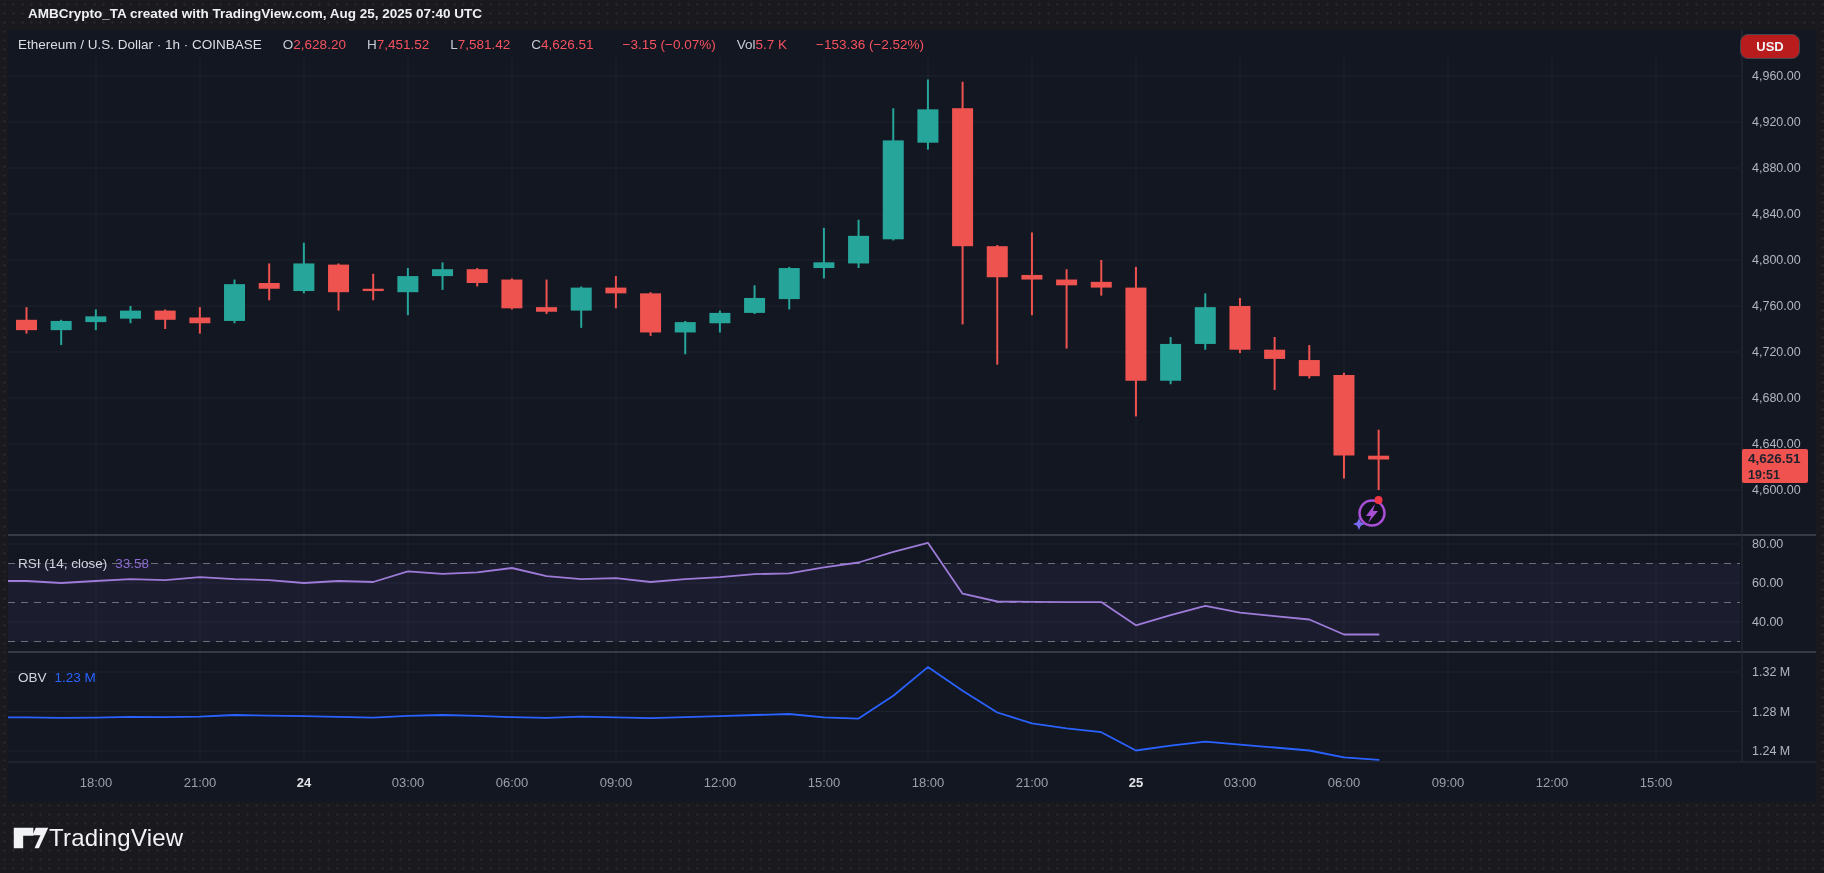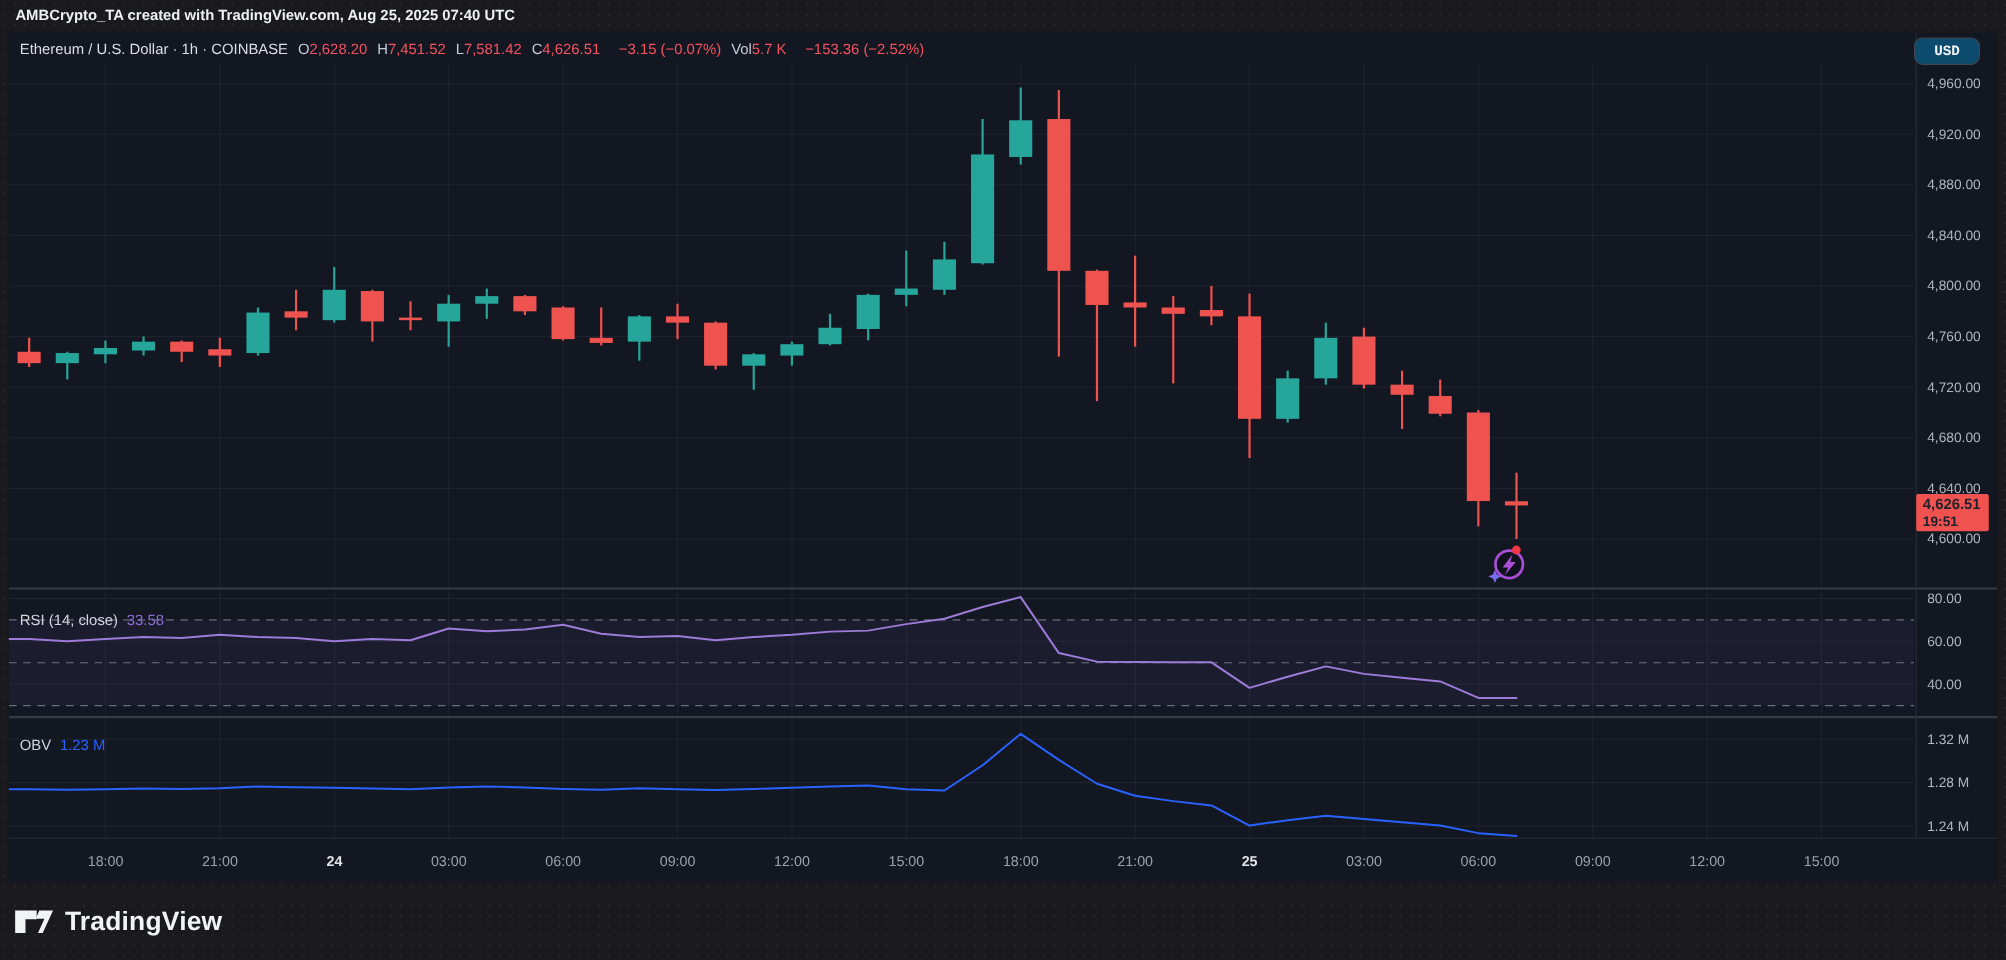--- a/index.html
+++ b/index.html
@@ -1,36 +1,36 @@
 <!DOCTYPE html>
 <html><head>
 <meta charset="utf-8">
 <style>
   html,body{margin:0;padding:0;width:1824px;height:873px;overflow:hidden;
     background-color:#1a1a1e;
     background-image:radial-gradient(rgba(255,255,255,0.06) 1px, transparent 1.2px);
     background-size:9px 9px;
     font-family:"Liberation Sans", sans-serif;}
   .titlebar{position:absolute;left:0;top:0;width:100%;height:28px;line-height:28px;
-    padding-left:14px;box-sizing:border-box;color:#eef0f3;font-size:13.5px;font-weight:700;}
+    padding-left:28px;box-sizing:border-box;color:#eef0f3;font-size:13.5px;font-weight:700;}
   .chart{position:absolute;left:8px;top:30px;width:1808px;height:772px;background:#131722;}
   .chart svg{position:absolute;left:0;top:0;}
-  .symbolbar{position:absolute;left:10px;top:7px;display:flex;align-items:center;gap:0;
+  .symbolbar{position:absolute;left:10px;top:7px;display:flex;align-items:center;gap:12px;
     font-size:13.5px;color:#d7d9df;white-space:nowrap;z-index:5;}
   .symbolbar .sym{color:#dcdee3;}
   .symbolbar .kv{margin-left:9px;}
   .symbolbar .k{color:#c7cad3;}
   .symbolbar .v,.symbolbar .chg{color:#f7525f;}
   .symbolbar .chg{margin-left:17px;}
-  .usd{position:absolute;top:4px;right:16px;width:60px;height:25px;background:#0c4a6e;
+  .usd{position:absolute;top:4px;right:16px;width:60px;height:25px;background:#b91c1c;
     border:1px solid #43474f;border-radius:8px;color:#f2f3f5;font-size:13px;font-weight:700;
-    font-family:Liberation Mono, monospace;cursor:pointer;z-index:6;}
+    font-family:Liberation Sans, sans-serif;cursor:pointer;z-index:6;}
   .bottombar{position:absolute;left:0;top:802px;width:100%;height:71px;display:flex;
     align-items:center;padding-left:13px;box-sizing:border-box;}
-  .bottombar .logotext{color:#f2f3f5;font-size:24px;font-weight:700;margin-left:10px;letter-spacing:0.2px;}
+  .bottombar .logotext{color:#f2f3f5;font-size:24px;font-weight:400;letter-spacing:0.2px;}
   text{font-family:"Liberation Sans",sans-serif;}
 </style>
 </head>
 <body>
 
 <div class="titlebar">
   <span>AMBCrypto_TA created with TradingView.com, Aug 25, 2025 07:40 UTC</span>
 </div>
 
 <div class="chart">

